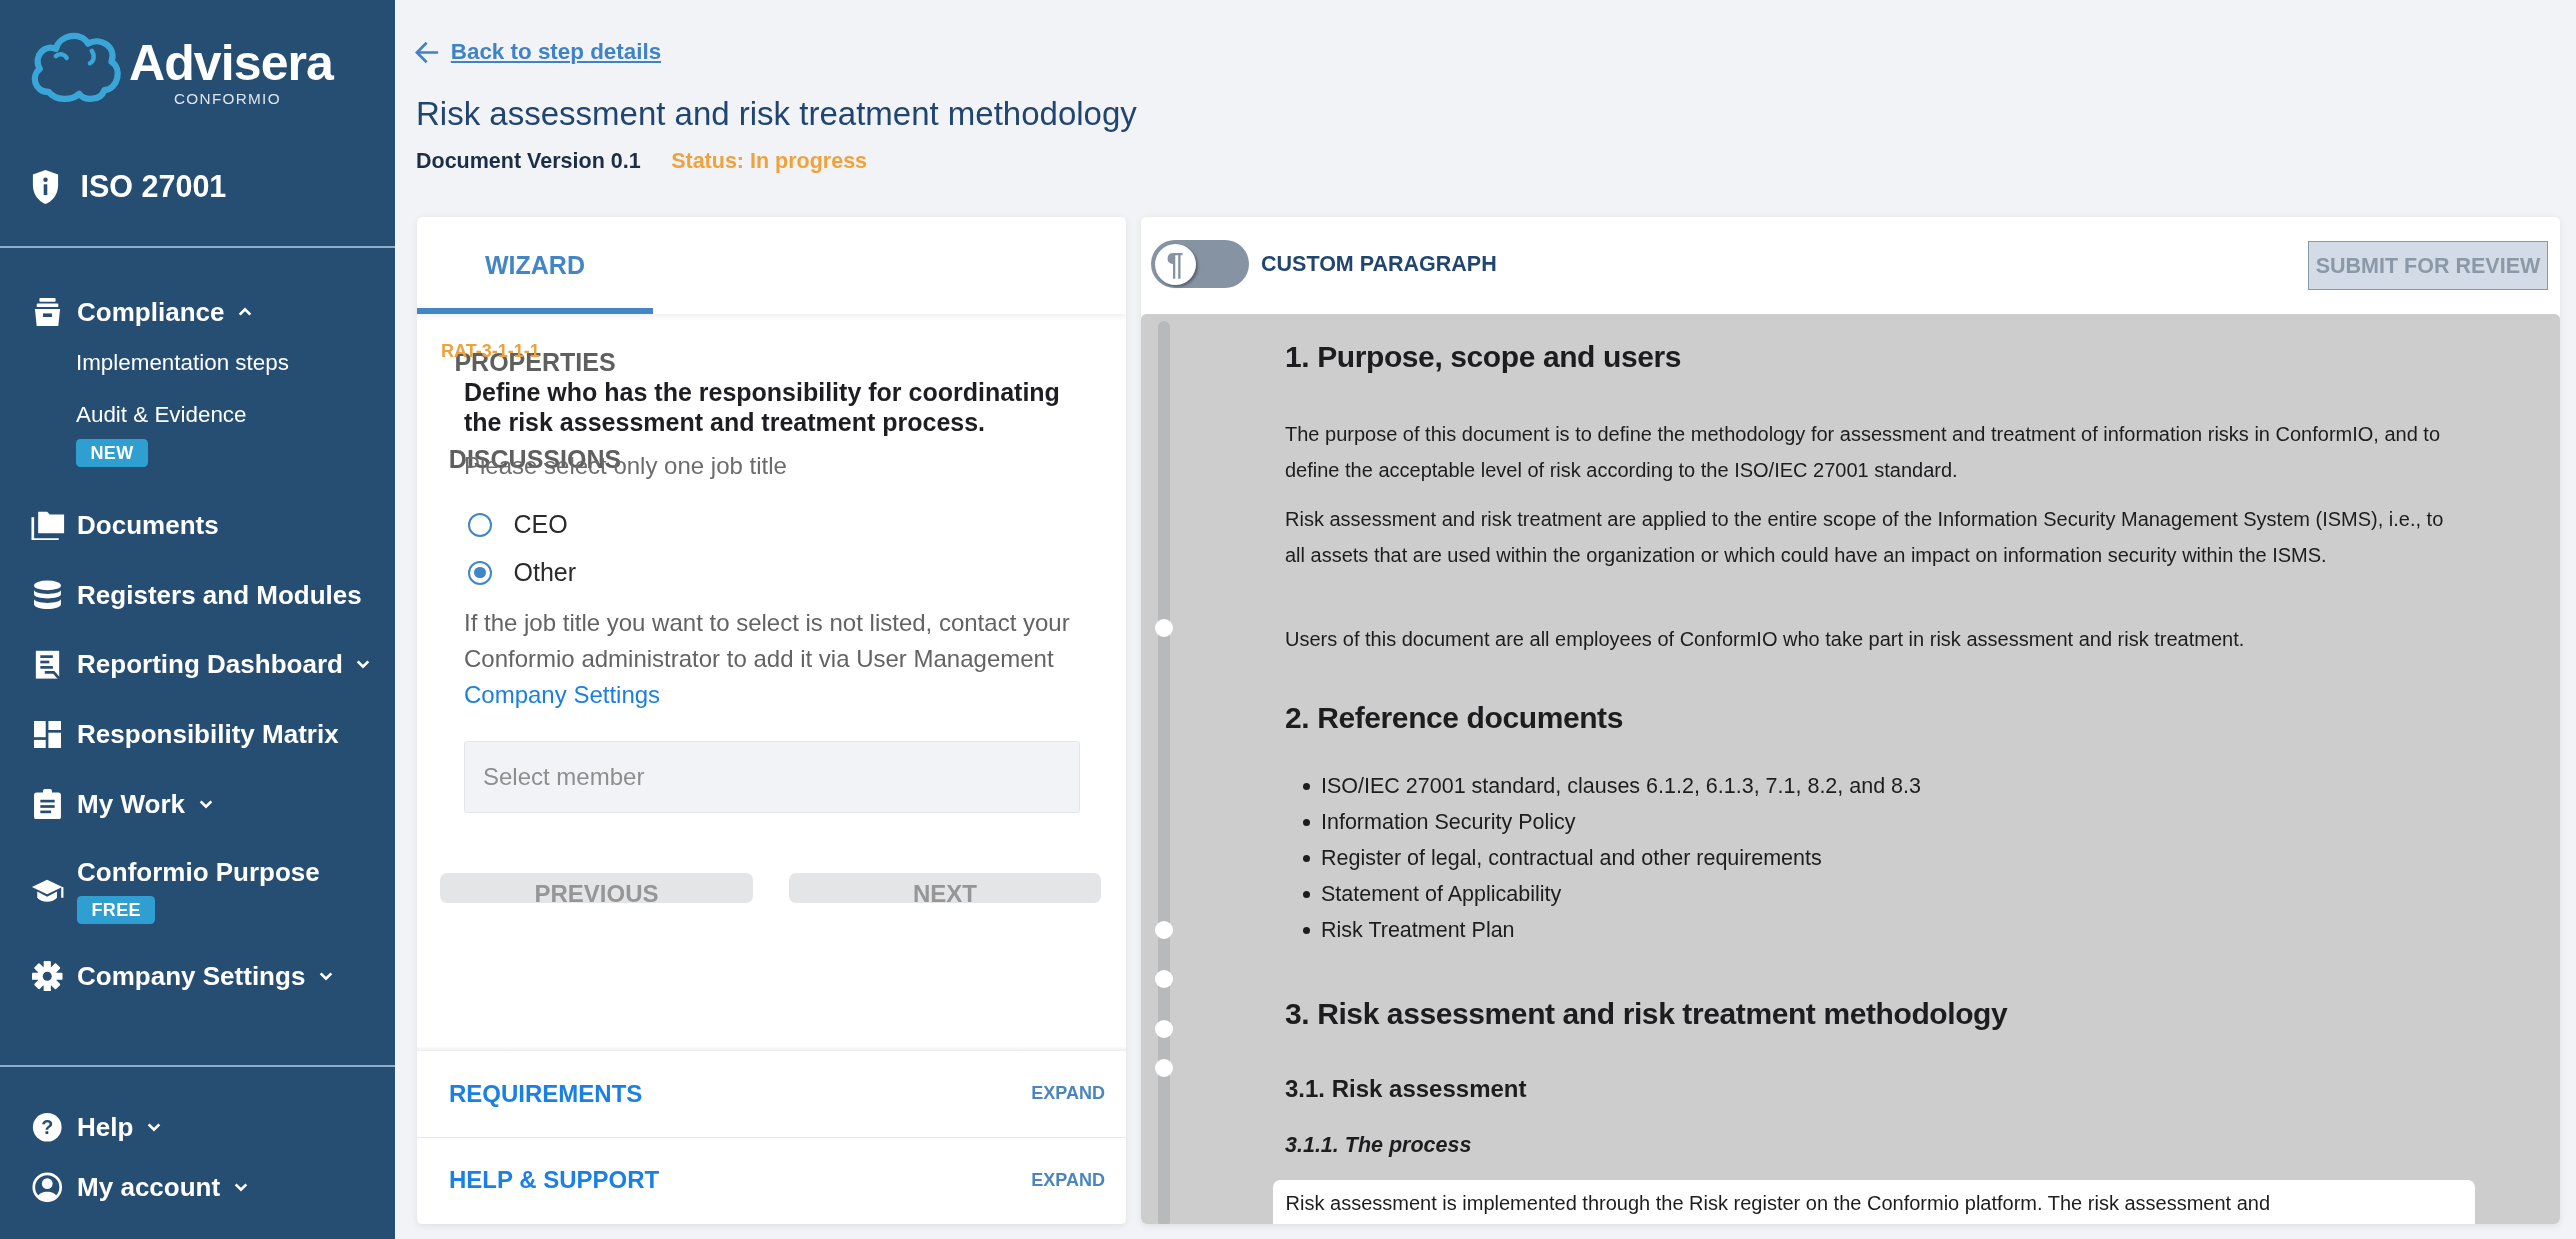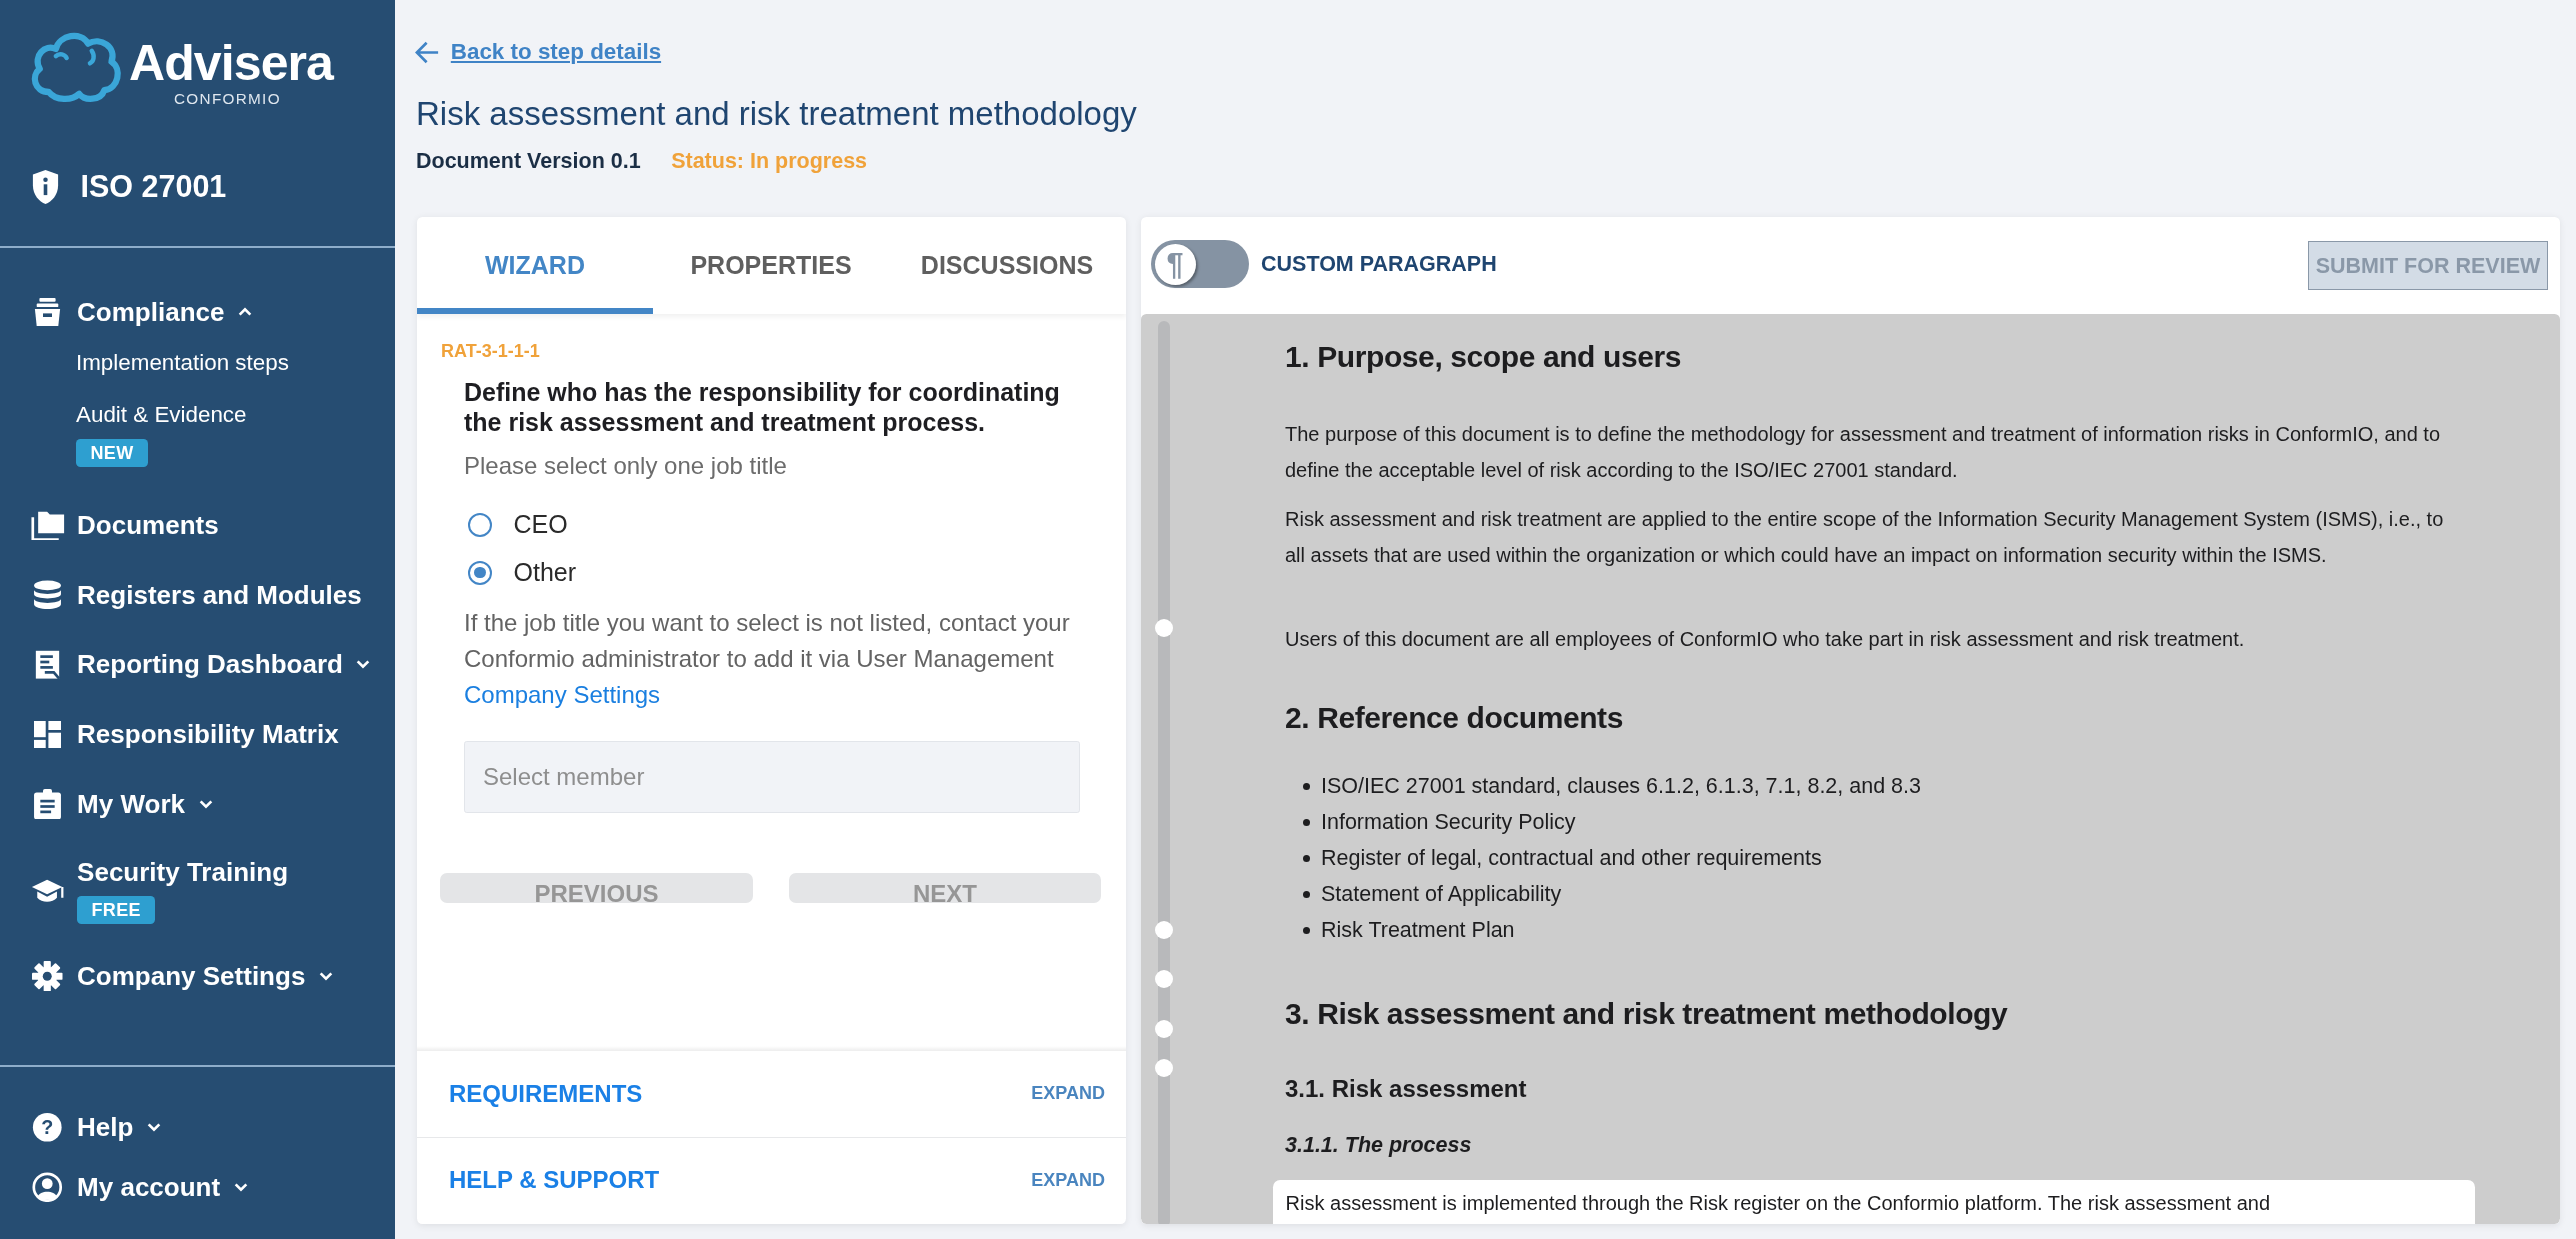--- a/index.html
+++ b/index.html
@@ -24,21 +24,21 @@
   
   .back { left: 415px; top: 39px; display: flex; align-items: center; color: #3f83c6; font-size: 22.4px; font-weight: bold; }
   .back .lbl { text-decoration: underline; margin-left: 10.8px; }
   .page-title { left: 416px; top: 93px; font-size: 33px; color: #1f4570; line-height: 41px; }
   .meta { left: 416px; top: 147px; font-size: 21.5px; font-weight: bold; line-height: 29px; display: flex; }
   .meta .ver { color: #1b2e45; }
   .meta .status { color: #f0a23a; margin-left: 30.5px; }
 
   
   .panel-left { left: 417px; top: 217px; width: 709px; height: 1007px; background: #fff; border-radius: 5.4px; box-shadow: 0 1.8px 7.2px rgba(0,0,0,.08); overflow: hidden; }
-  .tabs { position: absolute; left: 0; top: 0; width: 709px; height: 97px; display: flex; box-shadow: 0 3.6px 5.4px rgba(0,0,0,.06); }
+  .tabs { position: absolute; left: 0; top: 0; width: 709px; height: 97px; display: flex; box-shadow: 0 3.6px 5.4px rgba(0,0,0,.06); flex-direction: column; }
   .tab { width: 236px; text-align: center; font-size: 25px; font-weight: bold; color: #5f5f5f; line-height: 97px; cursor: pointer; position: relative; }
   .tab.active { color: #4386c6; }
   .tab.active::after { content: ""; position: absolute; left: 0; bottom: 0; width: 236px; height: 6.3px; background: #4386c6; }
   .rat { left: 24px; top: 124px; color: #f0a23a; font-size: 18px; font-weight: bold; }
   .question { left: 47px; top: 160px; width: 628px; font-size: 25px; font-weight: bold; color: #1e1e22; line-height: 30px; }
   .hint { left: 47px; top: 233px; font-size: 24px; color: #6c6c6c; line-height: 32px; }
   .radio-row { left: 51px; display: flex; align-items: center; font-size: 25px; color: #2a2a2a; cursor: pointer; }
   .radio { width: 24px; height: 24px; border-radius: 50%; border: 2.7px solid #4386c6; margin-right: 21.5px; display: inline-flex; align-items: center; justify-content: center; }
   .radio.checked::after { content: ""; width: 11.7px; height: 11.7px; border-radius: 50%; background: #4386c6; }
   .info { left: 47px; top: 388px; width: 628px; font-size: 24px; color: #636363; line-height: 36px; }
@@ -177,21 +177,21 @@
   </div>
 
   <div class="abs nav-item" style="top:854px;align-items:flex-start">
     <span class="ic" style="margin-top:20px">
       <svg width="34" height="27" viewBox="0 0 38 30">
           <path d="M1 10 L18 2 L35 10 L18 18 Z" fill="#fff"></path>
           <path d="M7 15 V22 C12 28 24 28 29 22 V15 L18 21 Z" fill="#fff"></path>
           <path d="M35 10 V22" stroke="#fff" stroke-width="2.5"></path>
         </svg>
     </span>
-    <span>Security Training</span>
+    <span>Conformio Purpose</span>
   </div>
   <div class="abs badge" style="left:77px;top:896px">FREE</div>
 
   <div class="abs nav-item" style="top:958px">
     <span class="ic">
       <svg width="30.5" height="30.5" viewBox="0 0 34 34">
           <g fill="#fff">
             <circle cx="17" cy="17" r="11"></circle>
             <rect x="13" y="0" width="8" height="8" rx="1"></rect>
             <rect x="13" y="26" width="8" height="8" rx="1"></rect>

